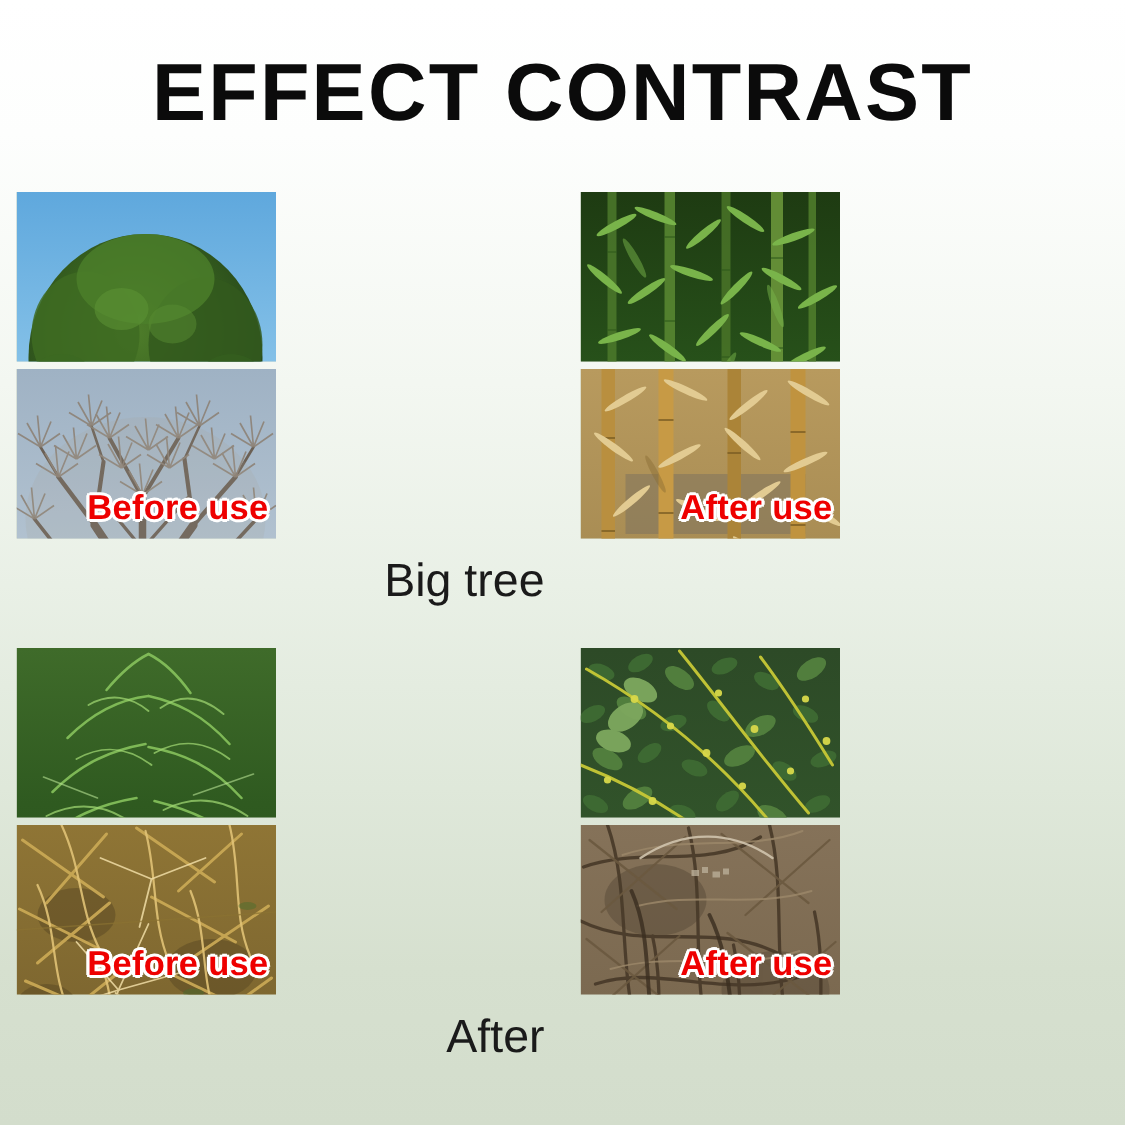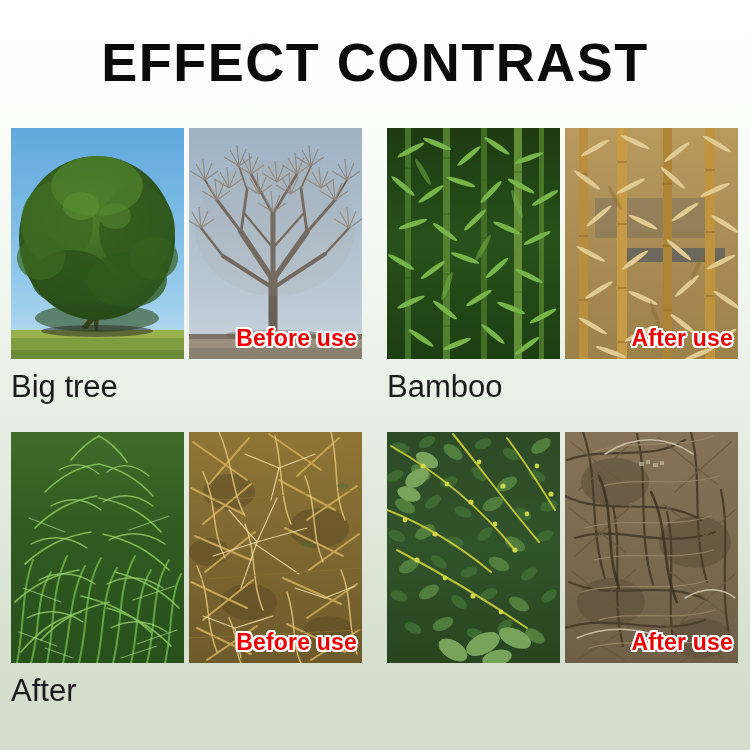--- a/index.html
+++ b/index.html
@@ -60,20 +60,21 @@
   .cell.c1 { left: 387px; top: 0px; }
   .cell.c2 { left: 11px;  top: 304px; }
   .cell.c3 { left: 387px; top: 304px; }
 
   .pair {
     position: relative;
     width: 352px;
     height: 231px;
     display: flex;
     gap: 5px;
+    flex-direction: column;
   }
   .photo {
     position: relative;
     width: 173px;
     height: 231px;
     overflow: hidden;
     background: #cfd9c8;
   }
   .photo svg { display: block; width: 173px; height: 231px; }
 
@@ -98,21 +99,21 @@
     position: relative;
     color: #ee0000;
     -webkit-text-stroke: 0;
   }
 
   .caption {
     position: absolute;
     left: 0;
     top: 240px;
     width: 352px;
-    text-align: left;
+    text-align: right;
     font-size: 31px;
     color: #1a1a1a;
     line-height: 38px;
     white-space: nowrap;
   }
 </style>
 </head>
 <body>
 
 <div id="page">
@@ -353,21 +354,20 @@
             <g opacity="0.45" fill="#8a6d33">
               <ellipse cx="50" cy="70" rx="14" ry="2.2" transform="rotate(62 50 70)"></ellipse>
               <ellipse cx="132" cy="140" rx="14" ry="2.2" transform="rotate(-64 132 140)"></ellipse>
               <ellipse cx="90" cy="186" rx="14" ry="2.2" transform="rotate(70 90 186)"></ellipse>
             </g>
           </svg>
           <div class="usetag"><span class="inner">After use</span></div>
         </div>
 
       </div>
-      <div class="caption">Bamboo</div>
     </div>
 
     <div class="cell c2">
       <div class="pair">
 
         <div class="photo">
           <svg viewBox="0 0 173 231" preserveAspectRatio="none" aria-hidden="true">
             <defs>
               <linearGradient id="bg4" x1="0" y1="0" x2="0" y2="1">
                 <stop offset="0" stop-color="#3f6b2a"></stop>

